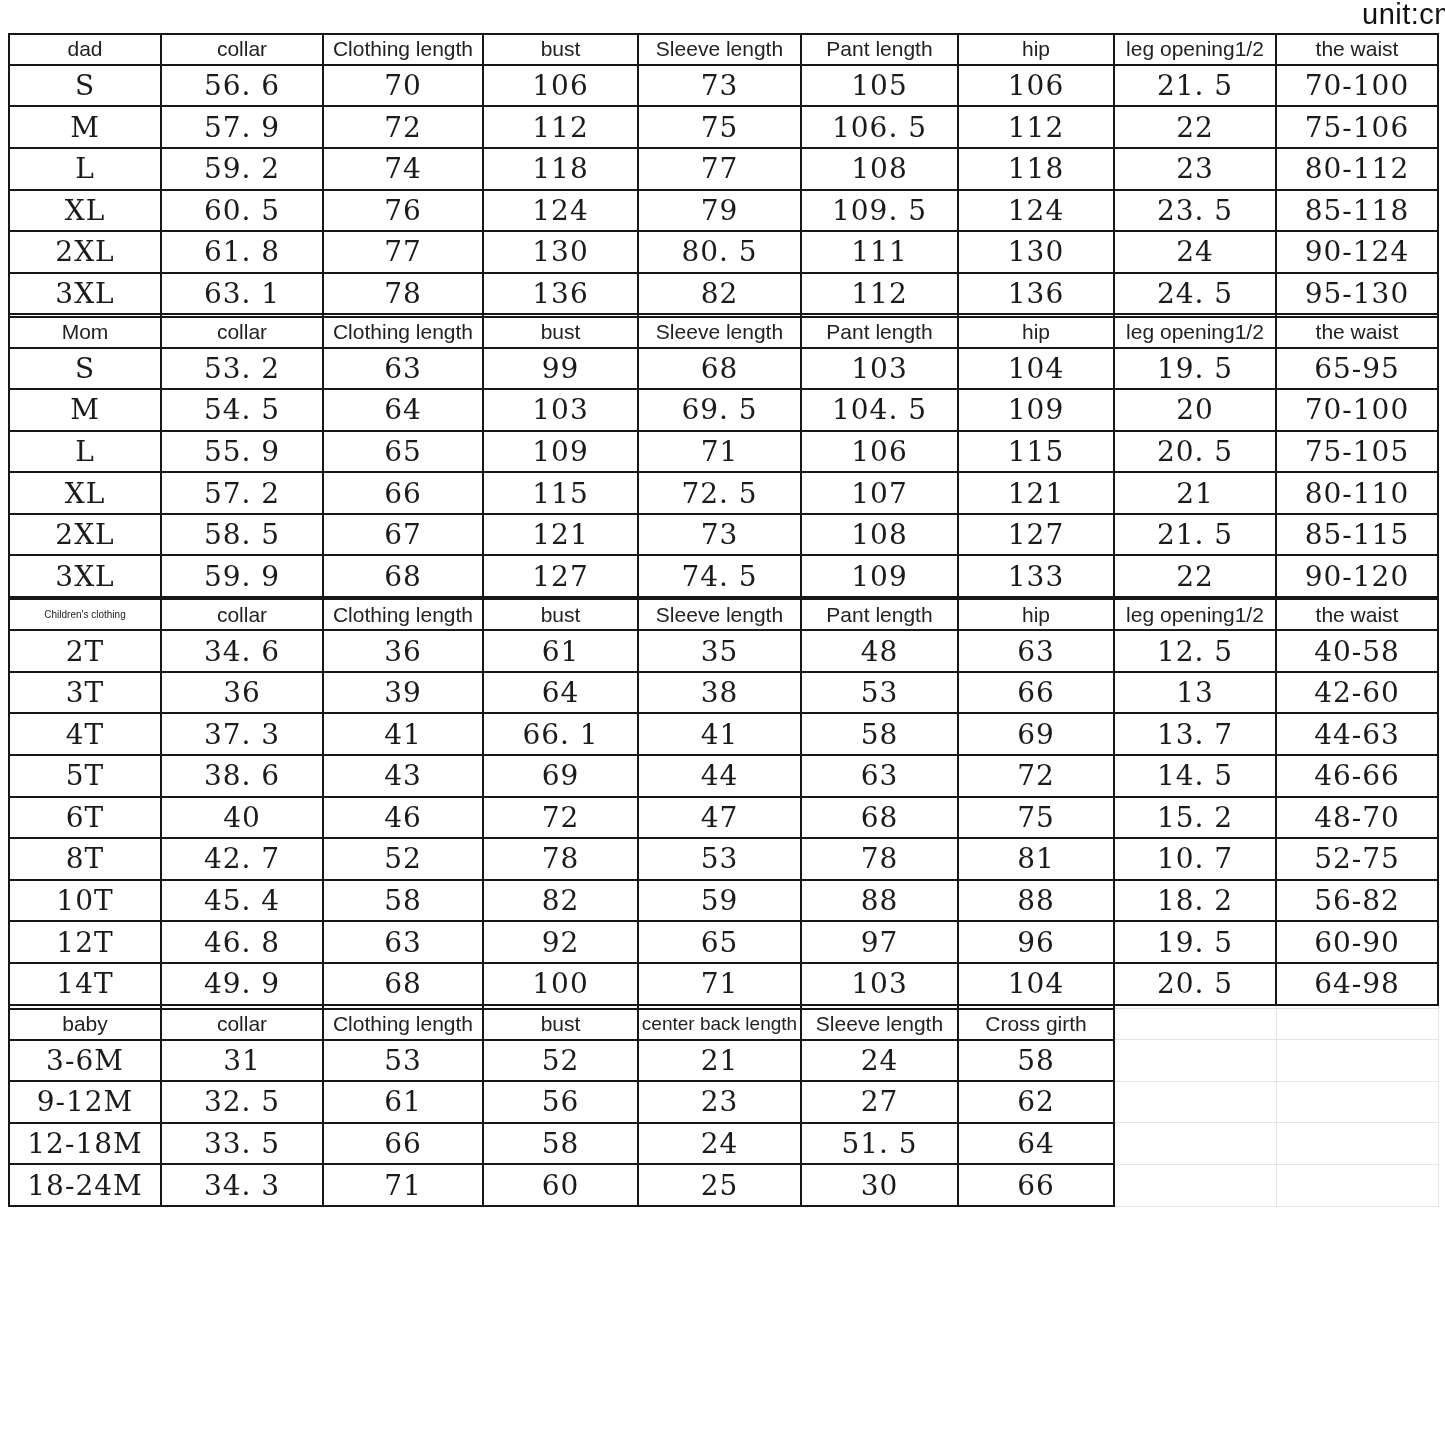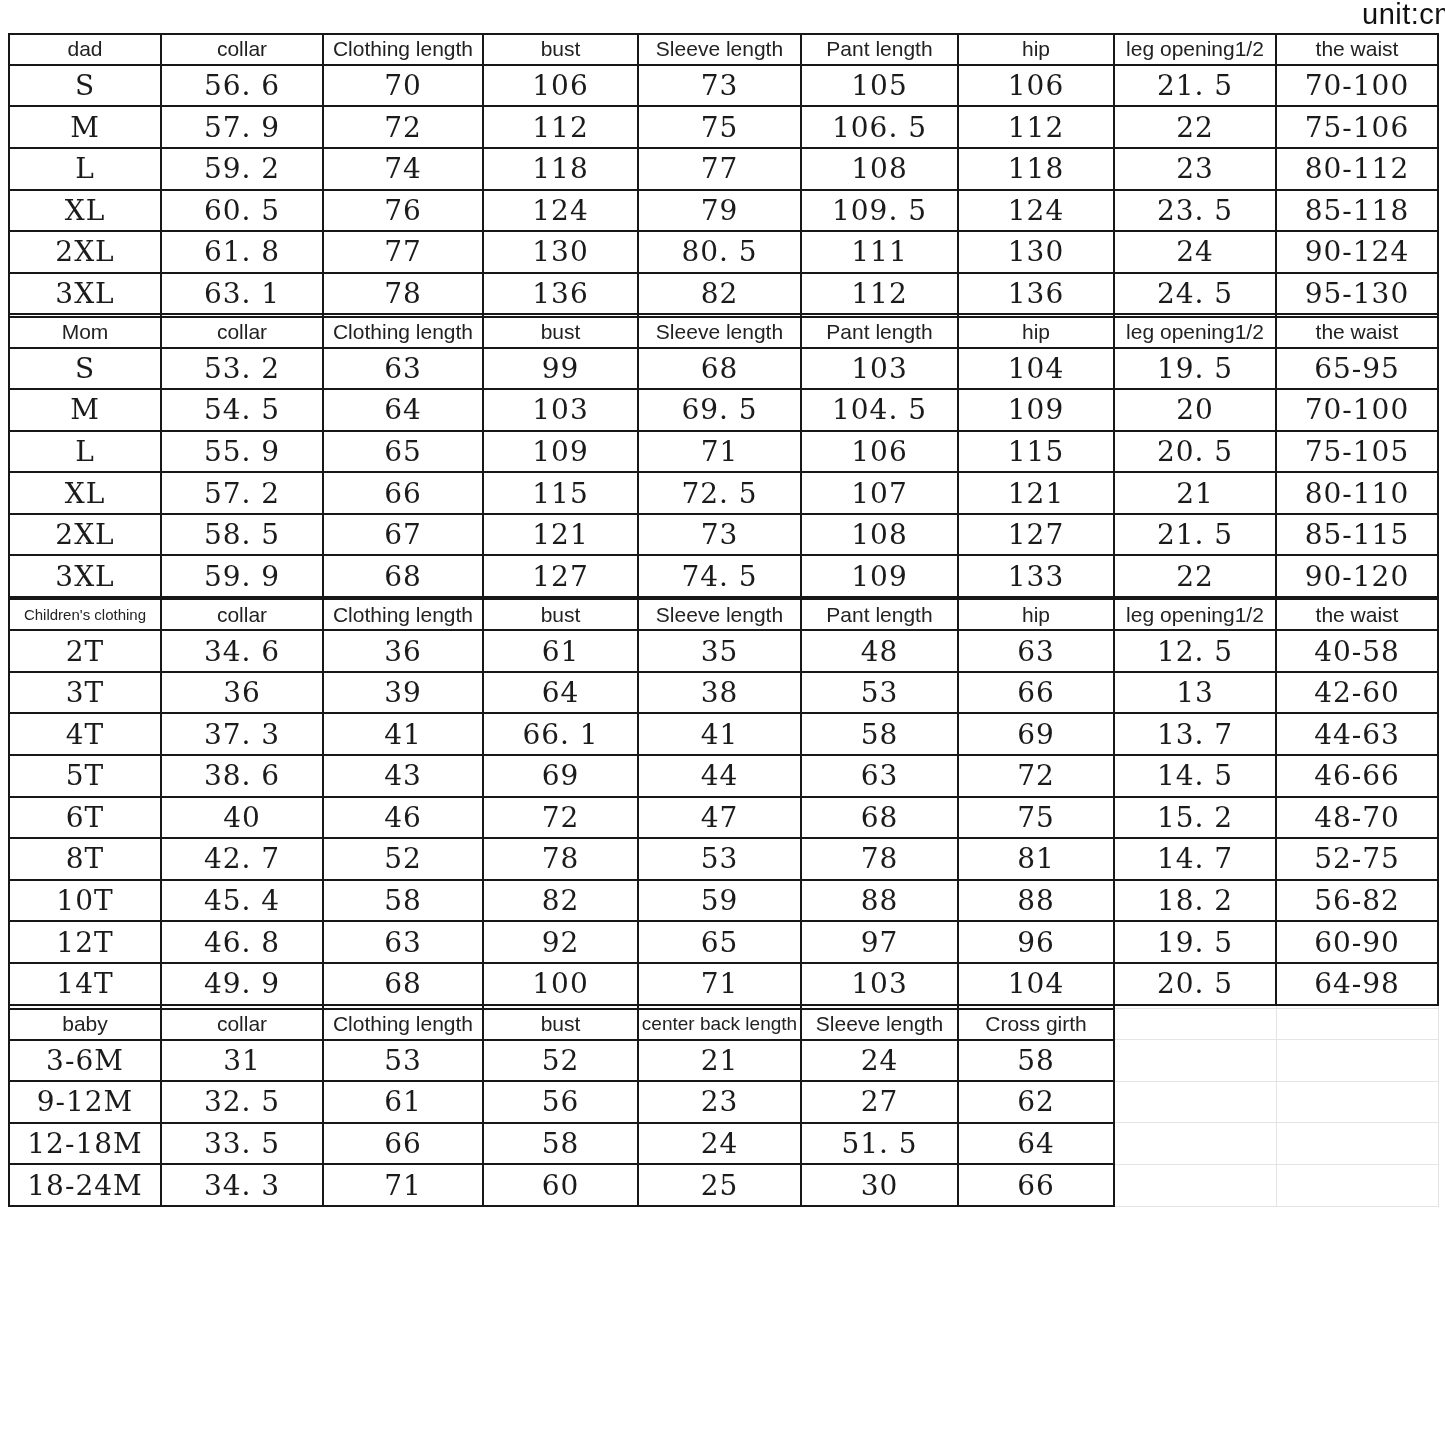--- a/index.html
+++ b/index.html
@@ -41,21 +41,21 @@
     padding: 0;
     overflow: hidden;
     white-space: nowrap;
   }
   td.header {
     font-family: "Liberation Sans", sans-serif;
     font-size: 21px;
     color: #222;
   }
   td.header.hdr-small  { font-size: 19px; }
-  td.header.hdr-xsmall { font-size: 15px; }
+  td.header.hdr-xsmall { font-size: 10px; }
   td.rowlabel, td.value {
     font-family: "DejaVu Serif", "Liberation Serif", serif;
     font-size: 28px;
     color: #1b1b1b;
     letter-spacing: 1px;
   }
   td.ghost {
     border: 1px solid #e4e4e4;
     background: #ffffff;
   }
@@ -323,21 +323,21 @@
           <td class="cell value">48-70</td>
         </tr>
         <tr>
           <td class="cell rowlabel">8T</td>
           <td class="cell value">42. 7</td>
           <td class="cell value">52</td>
           <td class="cell value">78</td>
           <td class="cell value">53</td>
           <td class="cell value">78</td>
           <td class="cell value">81</td>
-          <td class="cell value">14. 7</td>
+          <td class="cell value">10. 7</td>
           <td class="cell value">52-75</td>
         </tr>
         <tr>
           <td class="cell rowlabel">10T</td>
           <td class="cell value">45. 4</td>
           <td class="cell value">58</td>
           <td class="cell value">82</td>
           <td class="cell value">59</td>
           <td class="cell value">88</td>
           <td class="cell value">88</td>

